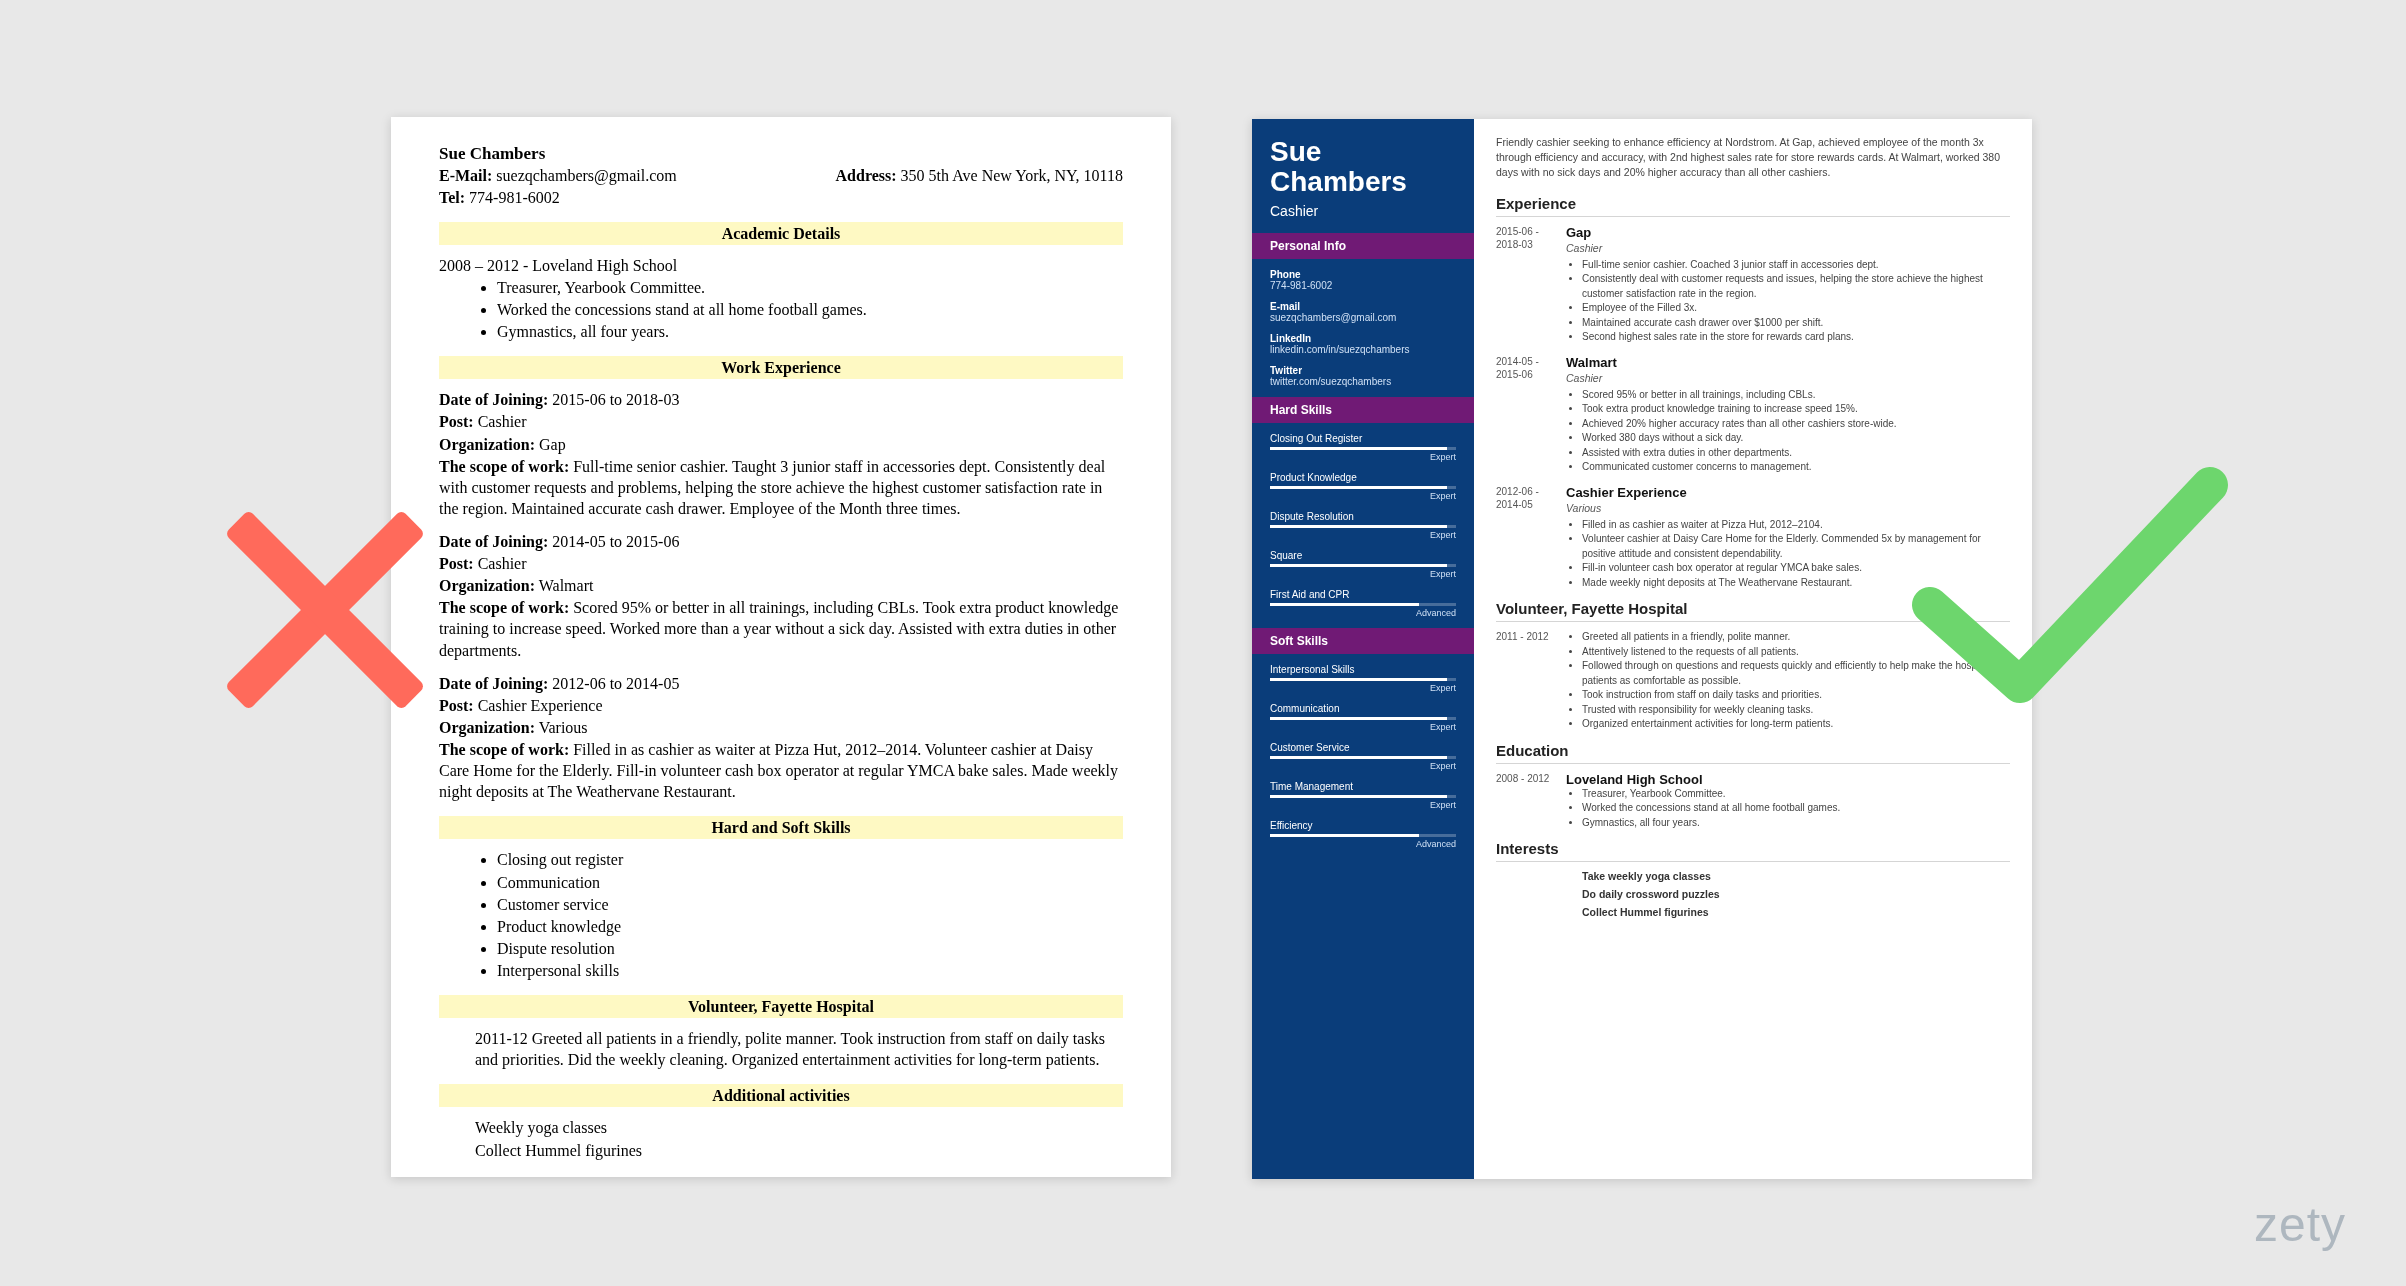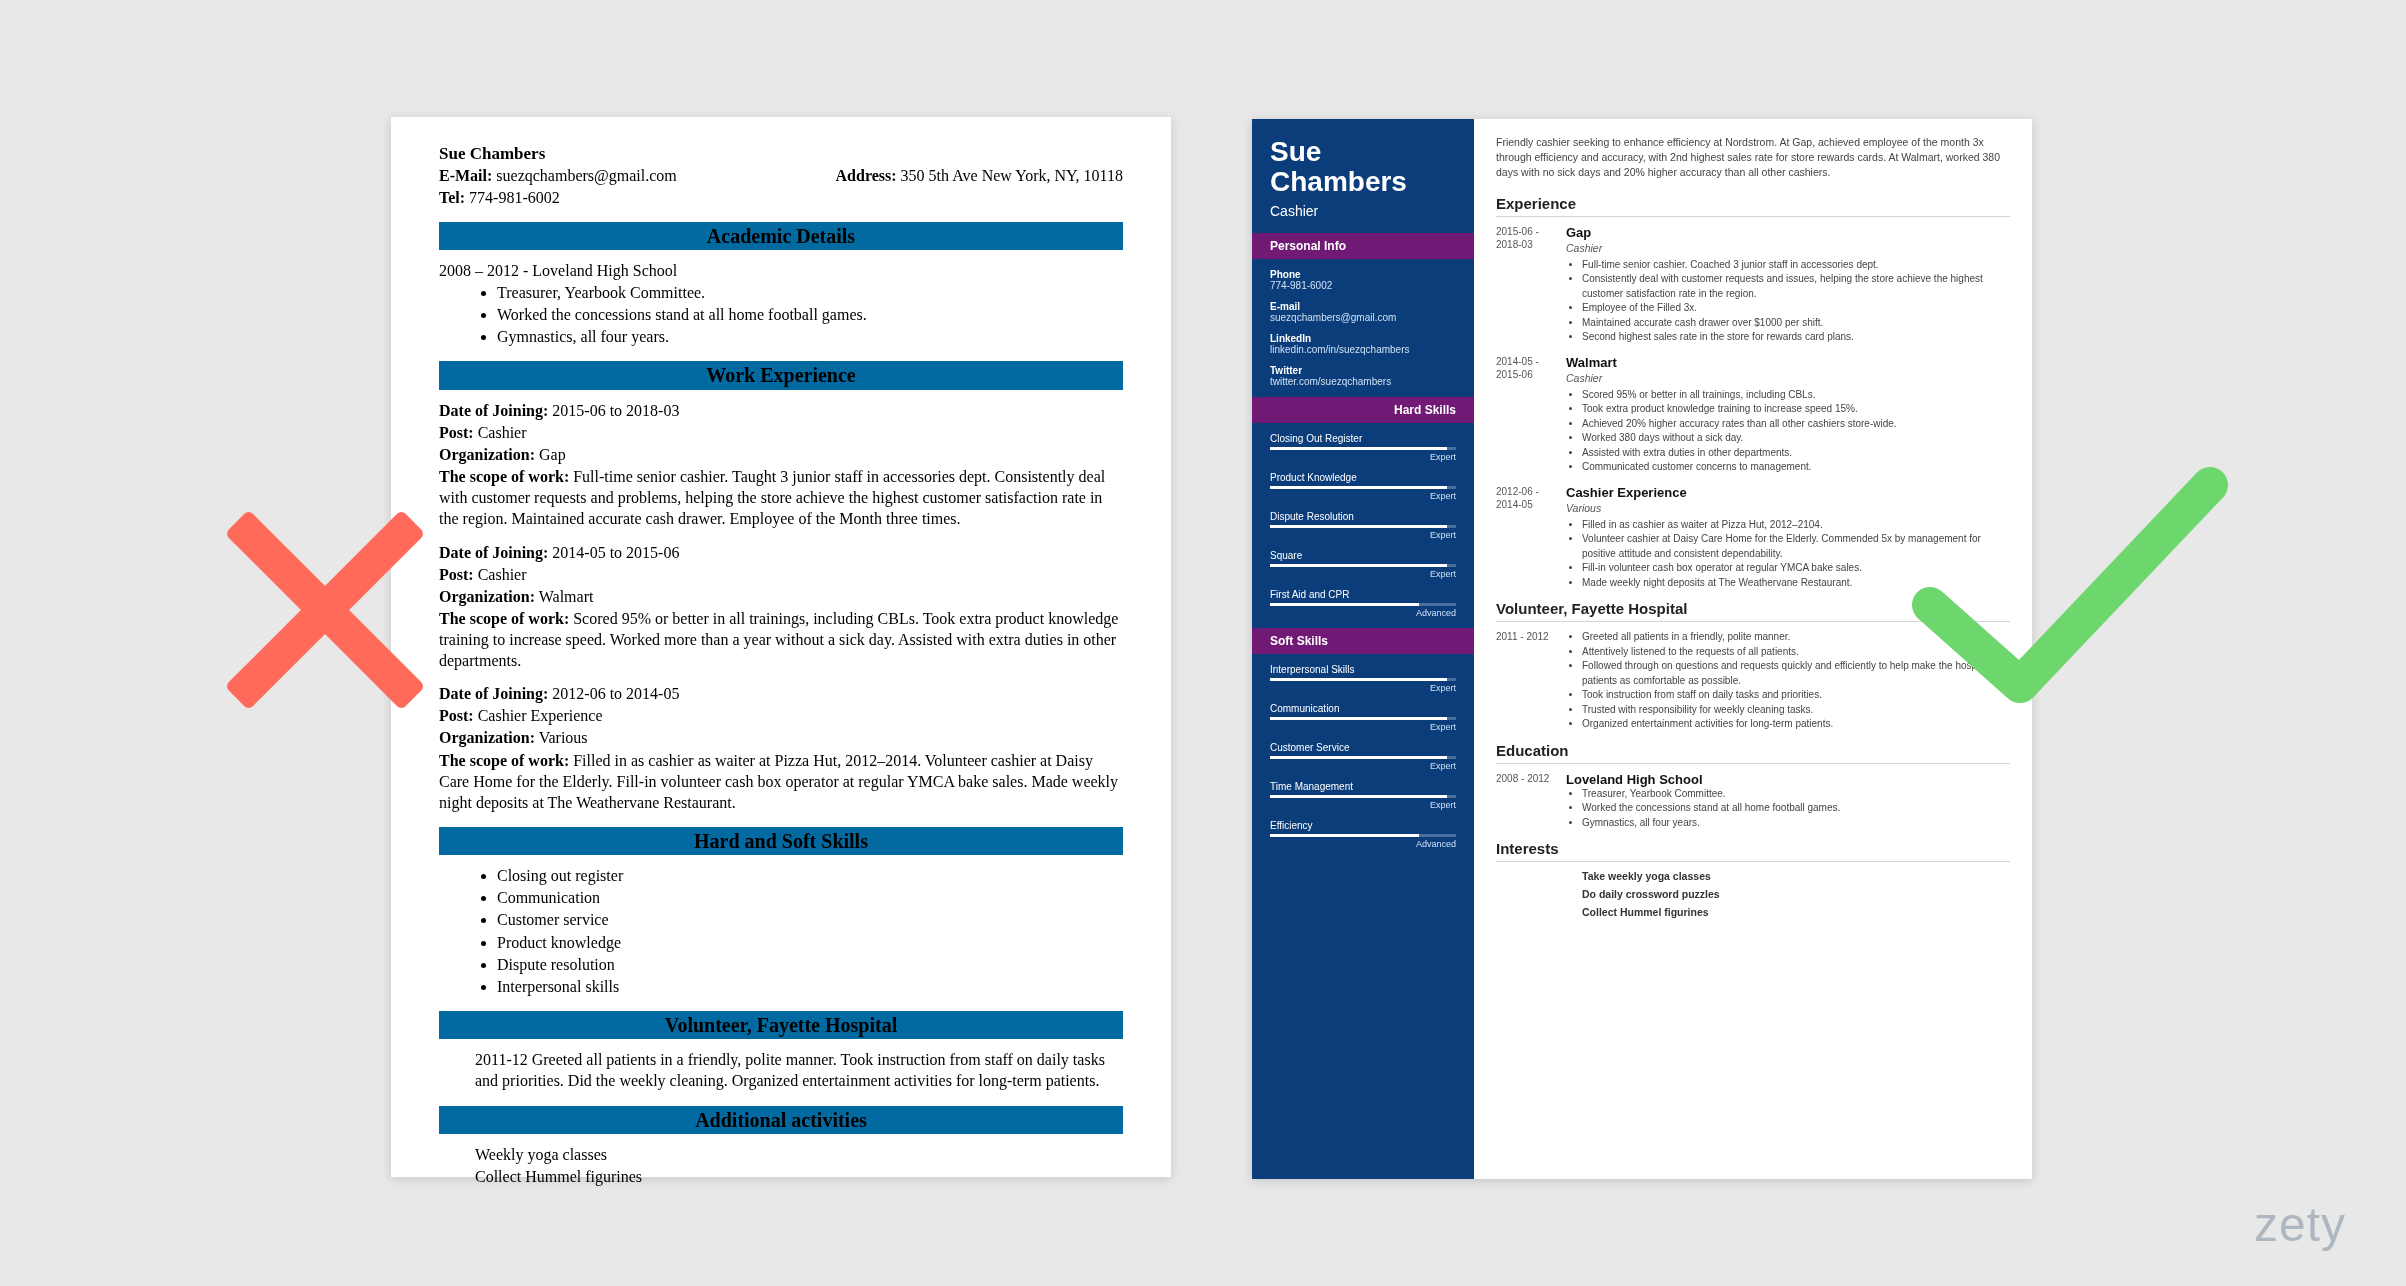--- a/index.html
+++ b/index.html
@@ -26,25 +26,25 @@
     box-shadow: 0 2px 10px rgba(0,0,0,.15);
     padding: 26px 48px 20px 48px;
     font-family: "Times New Roman", Times, serif;
     color: #000;
     font-size: 16px;
     line-height: 1.32;
   }
   .doc-left .name { font-weight: bold; font-size: 17px; font-family: Liberation Serif, serif; }
   .doc-left .contact-row { display: flex; justify-content: space-between; }
   .doc-left .section-bar {
-    background: #0369a1;
+    background: #fef9c3;
     text-align: center;
     font-weight: bold;
     margin: 14px 0 10px 0;
-    font-size: 20px;
+    font-size: 16px;
     padding: 1px 0;
   }
   .doc-left ul { margin-left: 58px; }
   .doc-left ul li { margin: 1px 0; }
   .doc-left p { margin: 1px 0; }
   .doc-left .b { font-weight: bold; }
   .doc-left .job { margin-bottom: 12px; }
   .doc-left .indent { margin-left: 36px; }
 
   
@@ -221,21 +221,21 @@
           <div class="side-sub">Phone</div>
           <div class="side-val">774-981-6002</div>
           <div class="side-sub">E-mail</div>
           <div class="side-val">suezqchambers@gmail.com</div>
           <div class="side-sub">LinkedIn</div>
           <div class="side-val">linkedin.com/in/suezqchambers</div>
           <div class="side-sub">Twitter</div>
           <div class="side-val">twitter.com/suezqchambers</div>
         </div>
 
-      <div class="side-head" style="margin-top:10px;text-align:right;">Hard Skills</div>
+      <div class="side-head" style="margin-top:10px;">Hard Skills</div>
       <div id="side-hard">
           <div class="skill">
             <div class="skill-name">Closing Out Register</div>
             <div class="skill-bar">
               <div class="fill" style="width:95%"></div>
             </div>
             <div class="skill-level">Expert</div>
           </div>
           <div class="skill">
             <div class="skill-name">Product Knowledge</div>

